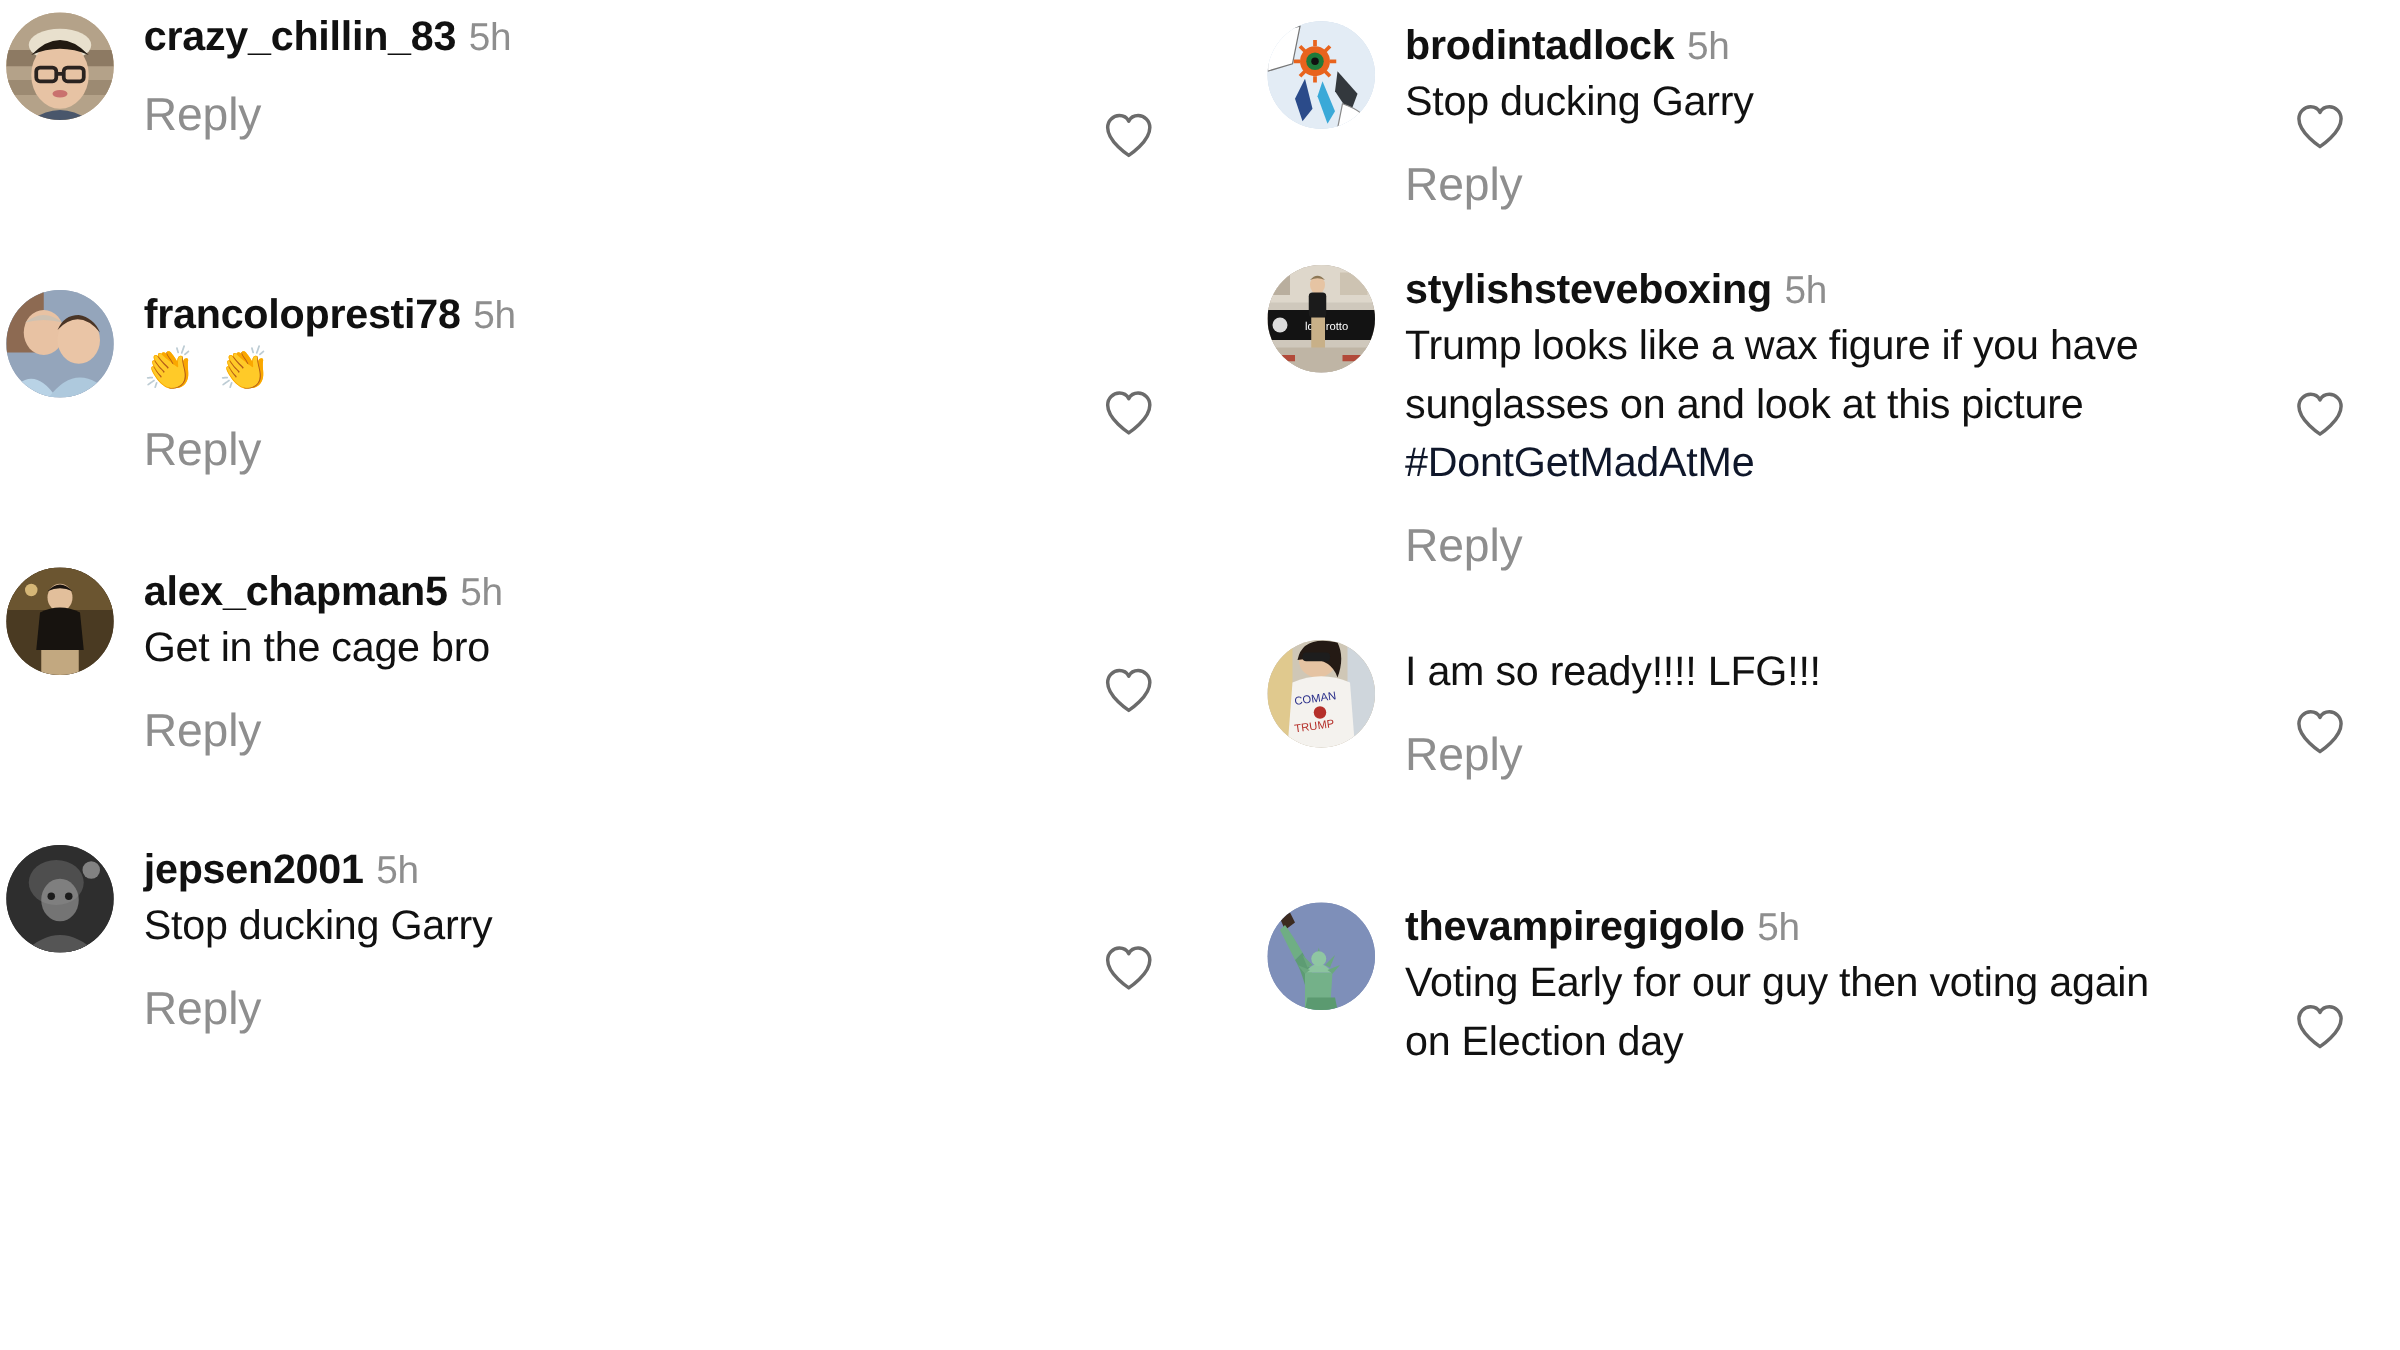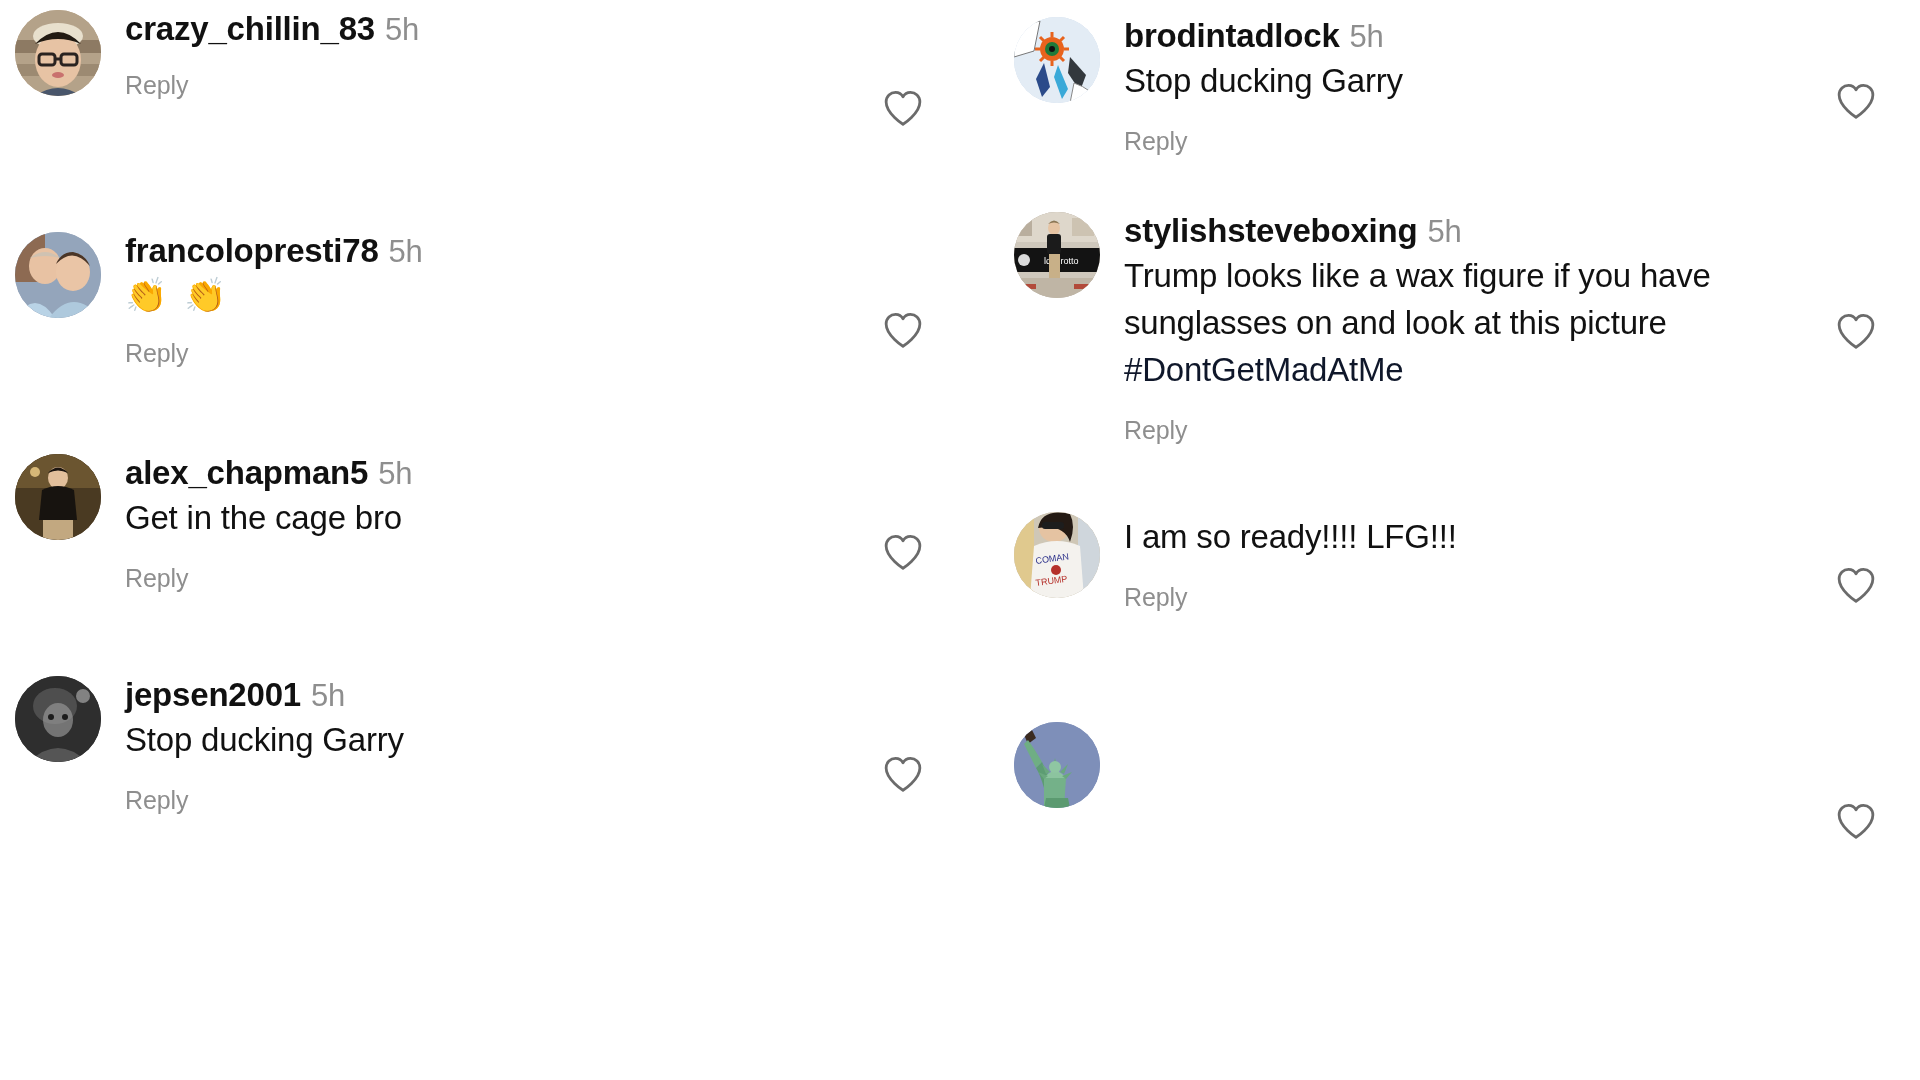--- a/index.html
+++ b/index.html
@@ -88,38 +88,38 @@
   }
   .comment-text.emoji-line {
     font-size: 34px;
     line-height: 1.3;
     letter-spacing: 4px;
   }
   .hashtag { color: #0f172a; }
 
   .reply-link {
     display: inline-block;
-    font-size: 25px;
+    font-size: 37px;
     font-weight: 400;
     color: #8e8e8e;
     letter-spacing: -0.1px;
     margin-top: 22px;
     cursor: pointer;
   }
 
   .like-icon {
     position: absolute;
     width: 46px;
     height: 46px;
     cursor: pointer;
   }
   .like-icon svg { display: block; width: 46px; height: 46px; }
 
   
-  .column-left .comment-row   { padding-left: 15px; }
+  .column-left .comment-row   { padding-left: 5px; }
   .column-left .comment-body  { padding-left: 24px; max-width: 700px; }
   .column-left .like-icon     { left: 880px; }
 
   
   .column-right .comment-row  { padding-left: 14px; }
   .column-right .comment-body { padding-left: 24px; max-width: 600px; }
   .column-right .like-icon    { left: 833px; }
 </style>
 </head>
 <body>
@@ -321,20 +321,24 @@
           <path d="M41 36 L44 48 L38 48Z"></path>
           <path d="M28 42 L36 50 L32 52Z"></path>
           <path d="M54 42 L46 50 L50 52Z"></path>
           <path d="M24 50 L34 54 L30 57Z"></path>
           <path d="M58 50 L48 54 L52 57Z"></path>
         </g>
         <circle cx="41" cy="45" r="6" fill="#8fc6a2"></circle>
         <path d="M32 76 L54 76 L56 86 L30 86Z" fill="#5b9a70"></path>
       </svg>
           </div>
+          <div class="comment-body">
+            <div class="comment-head"><span class="username">thevampiregigolo</span><span class="timestamp">5h</span></div>
+            <div class="comment-text">Voting Early for our guy then voting again on Election day</div>
+          </div>
         </div>
         <div class="like-icon" style="top: 76px;">
           <svg viewBox="0 0 24 24" aria-hidden="true">
     <path d="M12 20.5 C12 20.5 3.2 14.9 3.2 8.9 C3.2 5.9 5.5 3.9 8.1 3.9 C9.9 3.9 11.3 4.9 12 6.2 C12.7 4.9 14.1 3.9 15.9 3.9 C18.5 3.9 20.8 5.9 20.8 8.9 C20.8 14.9 12 20.5 12 20.5 Z" fill="none" stroke="#6b6b6b" stroke-width="1.45" stroke-linejoin="round"></path>
   </svg>
         </div>
       </div>
     </div>
 </div>
 

